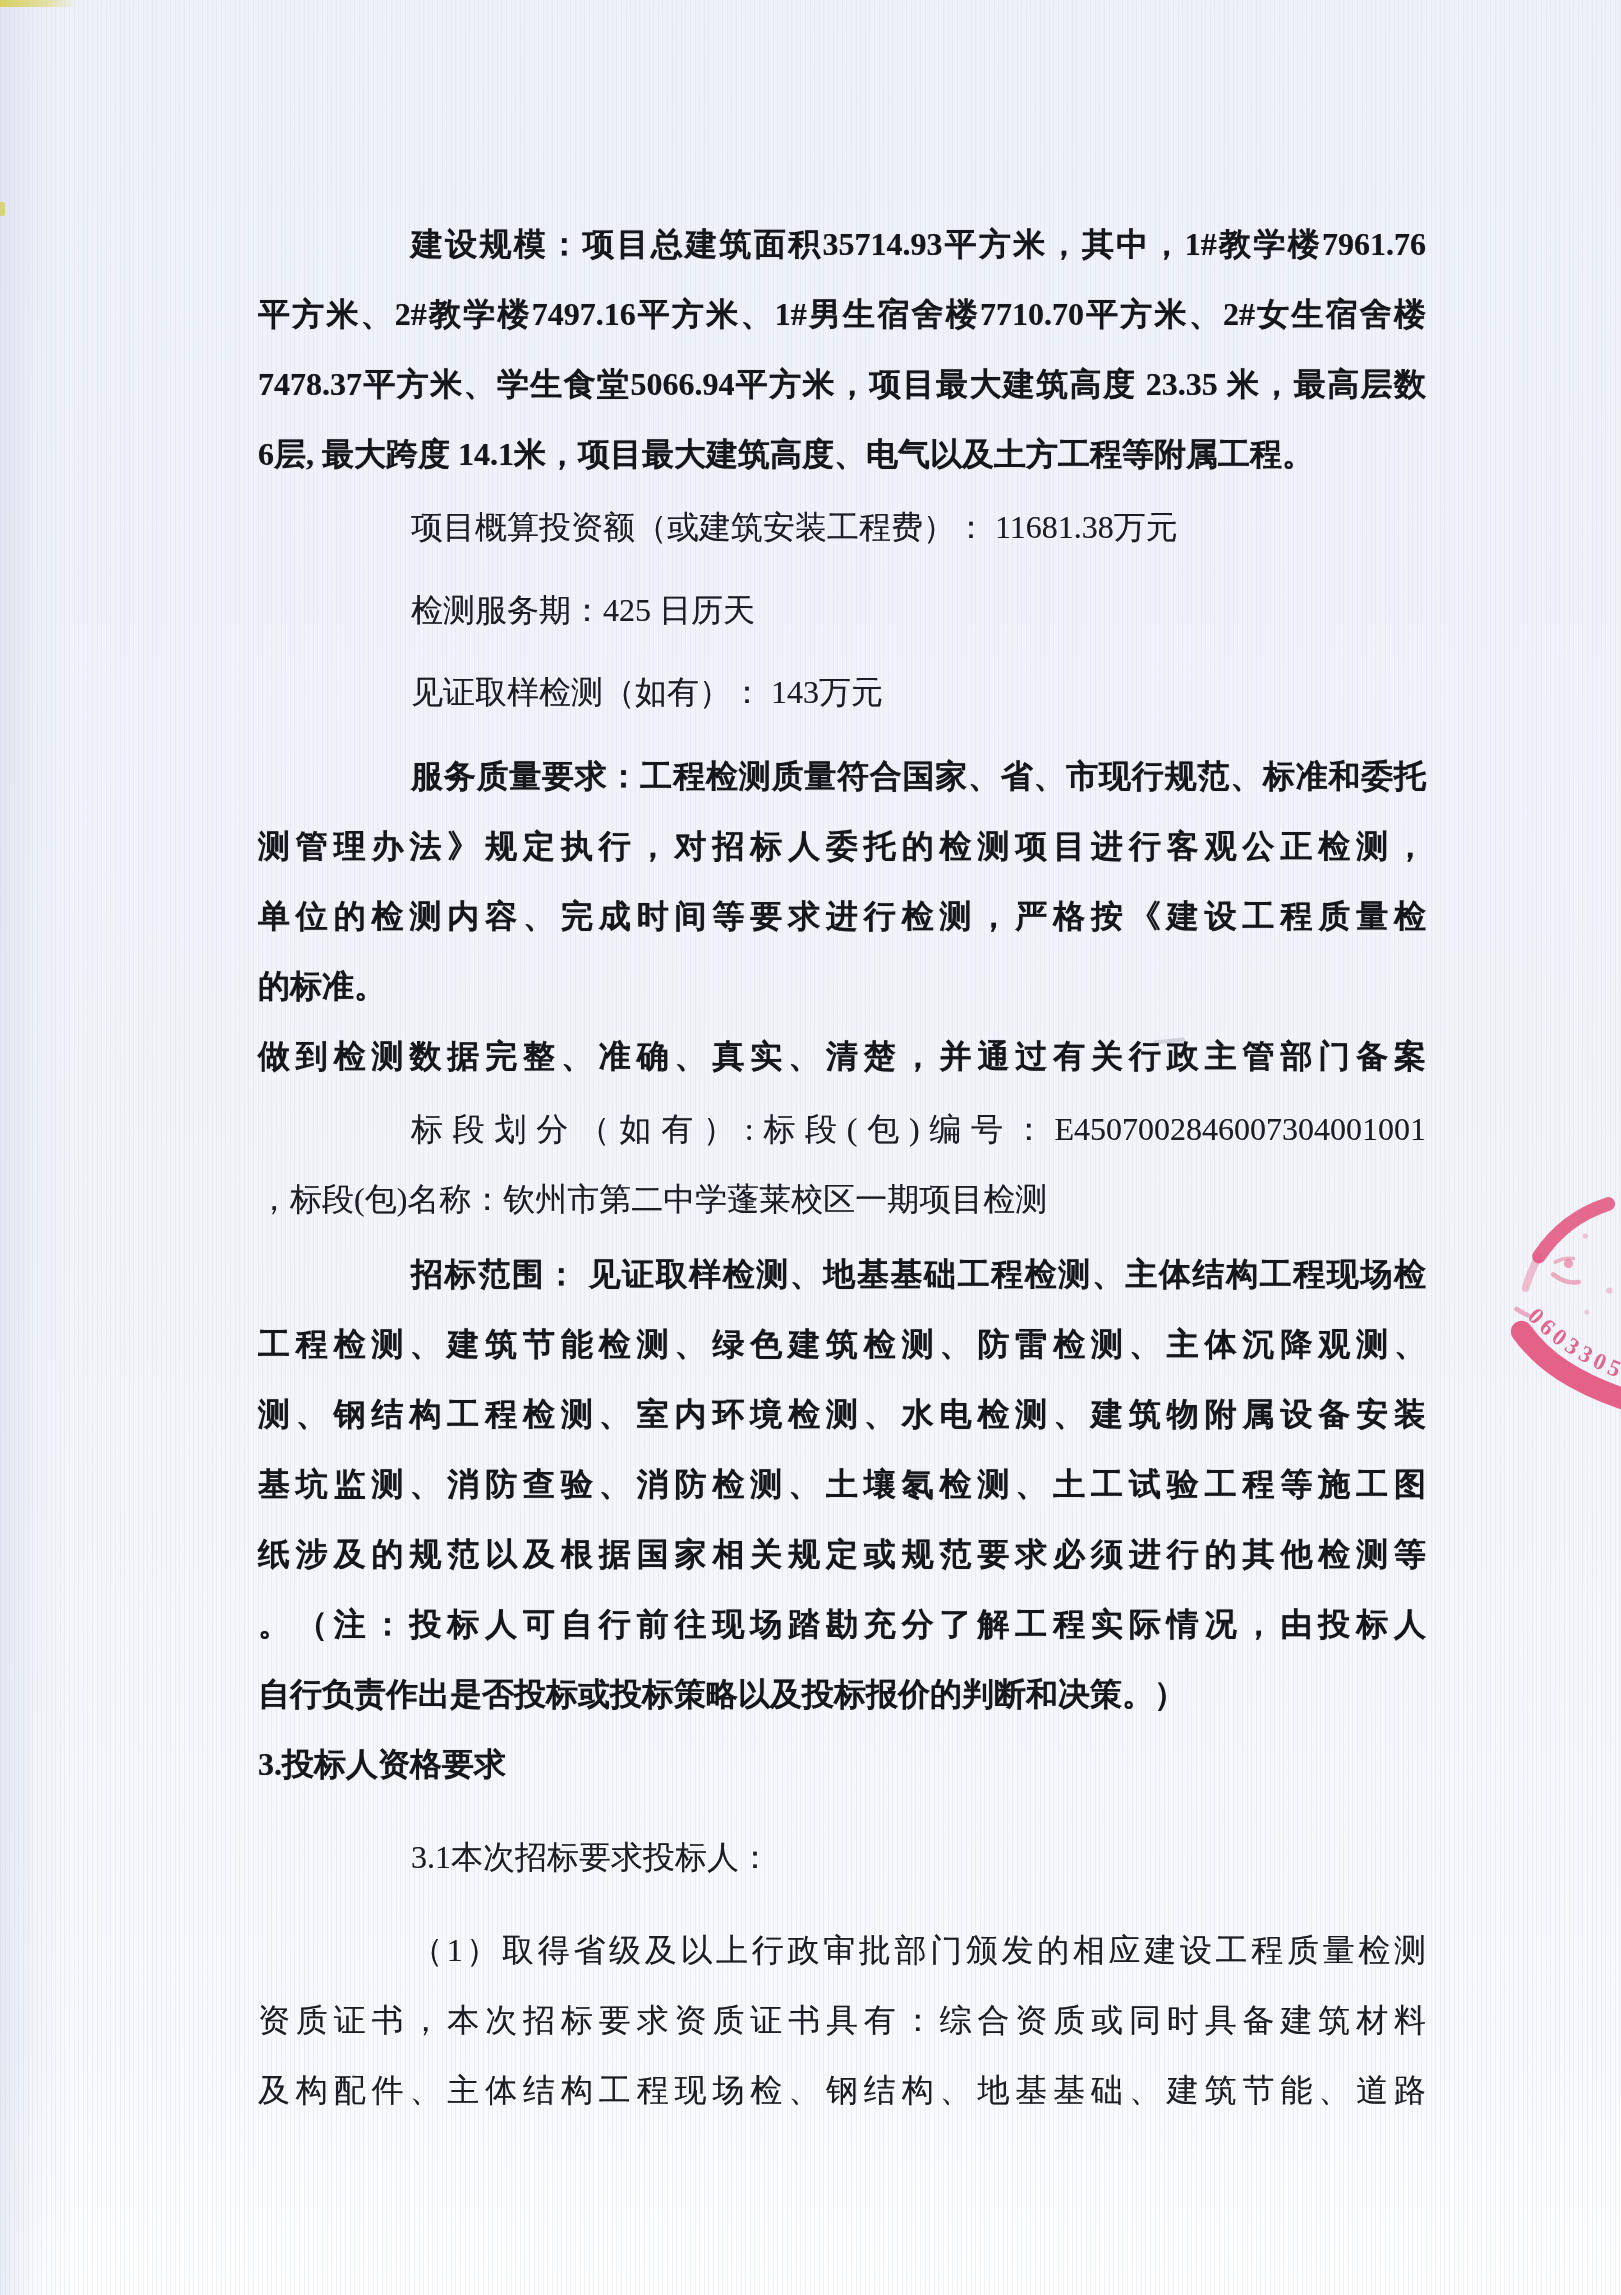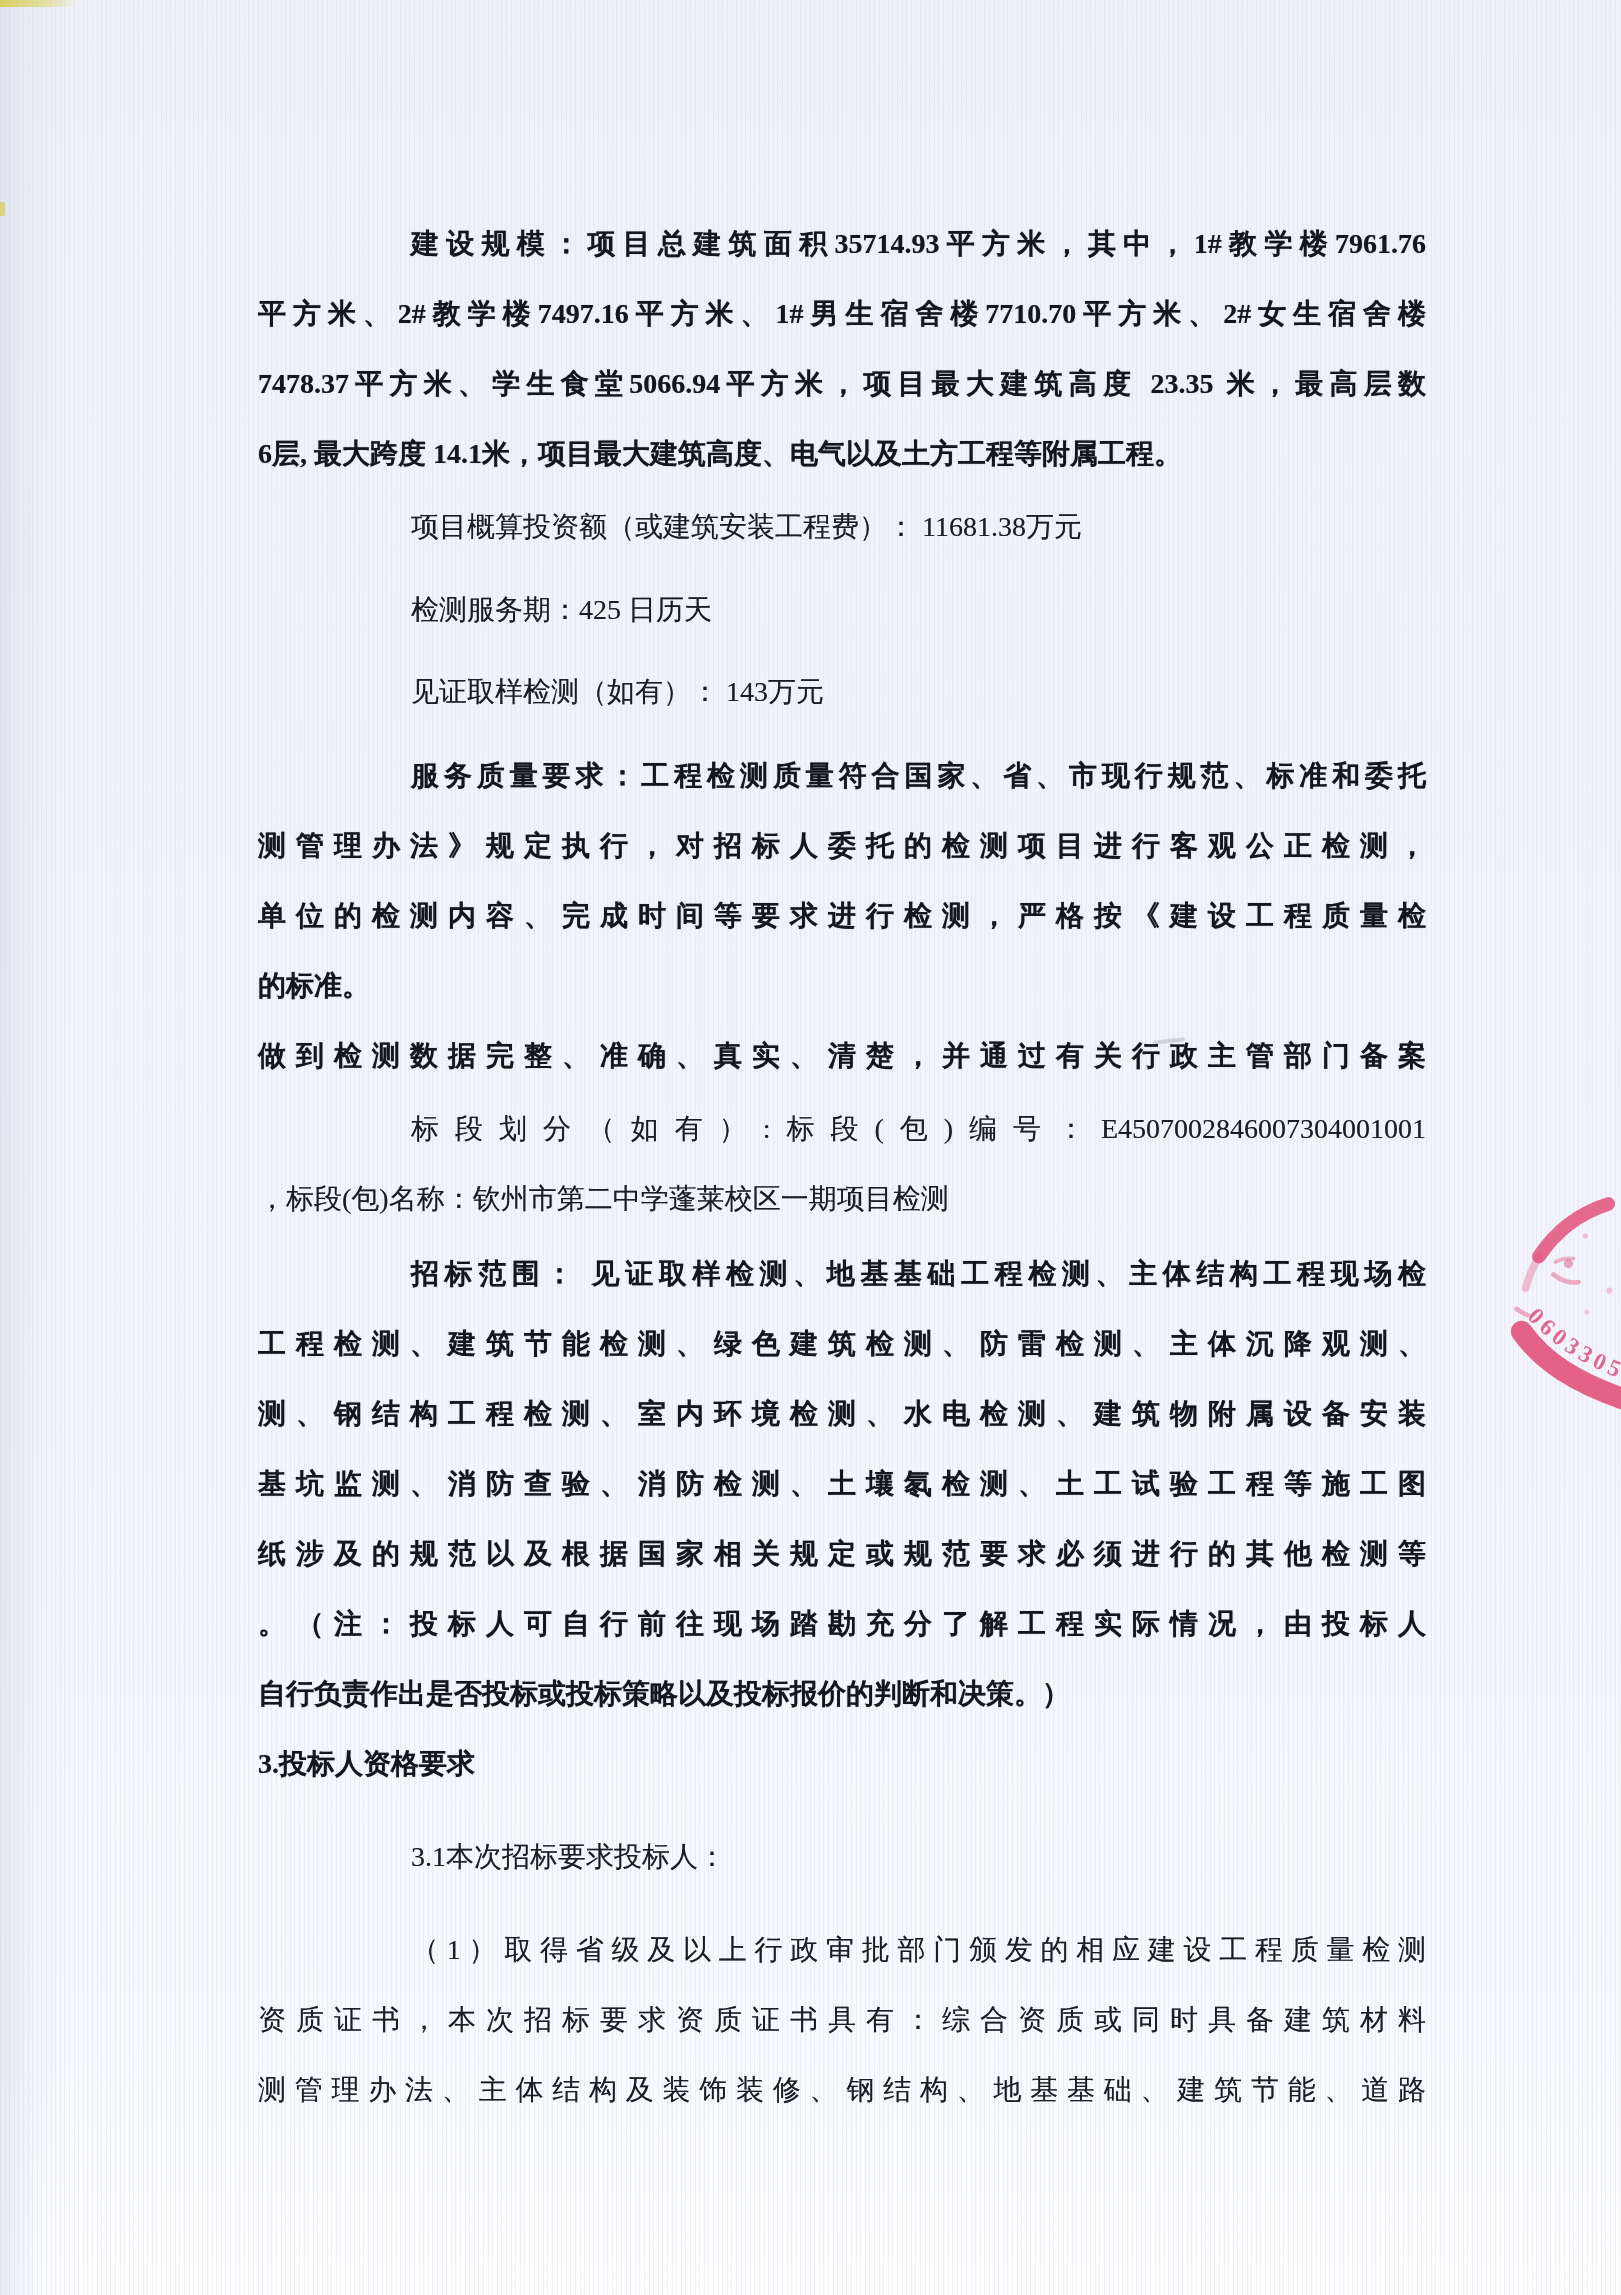--- a/index.html
+++ b/index.html
@@ -14,21 +14,21 @@
     width: 1622px; height: 2295px;
     background:
       linear-gradient(90deg, rgba(203,209,228,0.40) 0px, rgba(203,209,228,0.10) 36px, rgba(203,209,228,0) 72px),
       repeating-linear-gradient(90deg, rgba(219,224,240,0.45) 0px, rgba(219,224,240,0.45) 1px, rgba(244,245,251,0) 1px, rgba(244,245,251,0) 4.6px),
       linear-gradient(180deg, #eff1f8 0%, #f3f4fa 55%, #f8f9fc 90%, #ffffff 100%);
   }
   .textblock {
     position: absolute;
     left: 258px; top: 209px;
     width: 1168px;
-    font-size: 28px;
+    font-size: 32px;
     line-height: 70px;
     color: #1c1d24;
     text-shadow: 0 0 0.6px rgba(32,34,46,0.5);
   }
   .para { margin: 0; }
   .bold { font-weight: 700; color: #15161c; text-shadow: 0 0 0.8px rgba(25,26,36,0.55); }
   .ln { height: 70px; }
   .fl { padding-left: 153px; }           
   .jf { text-align: justify; text-align-last: justify; } 
   .nl { text-align: left; }              
@@ -123,21 +123,21 @@
       <div class="ln nl">3.投标人资格要求</div>
     </div>
 
     <div class="para m-p9">
       <div class="ln fl nl">3.1本次招标要求投标人：</div>
     </div>
 
     <div class="para m-p10">
       <div class="ln fl jf">（1）取得省级及以上行政审批部门颁发的相应建设工程质量检测</div>
       <div class="ln jf">资质证书，本次招标要求资质证书具有：综合资质或同时具备建筑材料</div>
-      <div class="ln jf">测管理办法、主体结构及装饰装修、钢结构、地基基础、建筑节能、道路</div>
+      <div class="ln jf">及构配件、主体结构工程现场检、钢结构、地基基础、建筑节能、道路</div>
     </div>
 
   </div>
 
   <div class="stamp">
     <svg viewBox="2820 2230 353 860" xmlns="http://www.w3.org/2000/svg">
       <g stroke="#e2517b" fill="none" stroke-linecap="round">
         <path d="M 3012 2457 A 258 258 0 0 1 3148 2354" stroke-width="27" opacity="0.85"></path>
         <path d="M 2986 2519 A 258 258 0 0 1 3012 2457" stroke-width="15" opacity="0.33"></path>
         <path d="M 2978 2604 C 3022 2666 3086 2704 3176 2736" stroke-width="42" opacity="0.9"></path>

